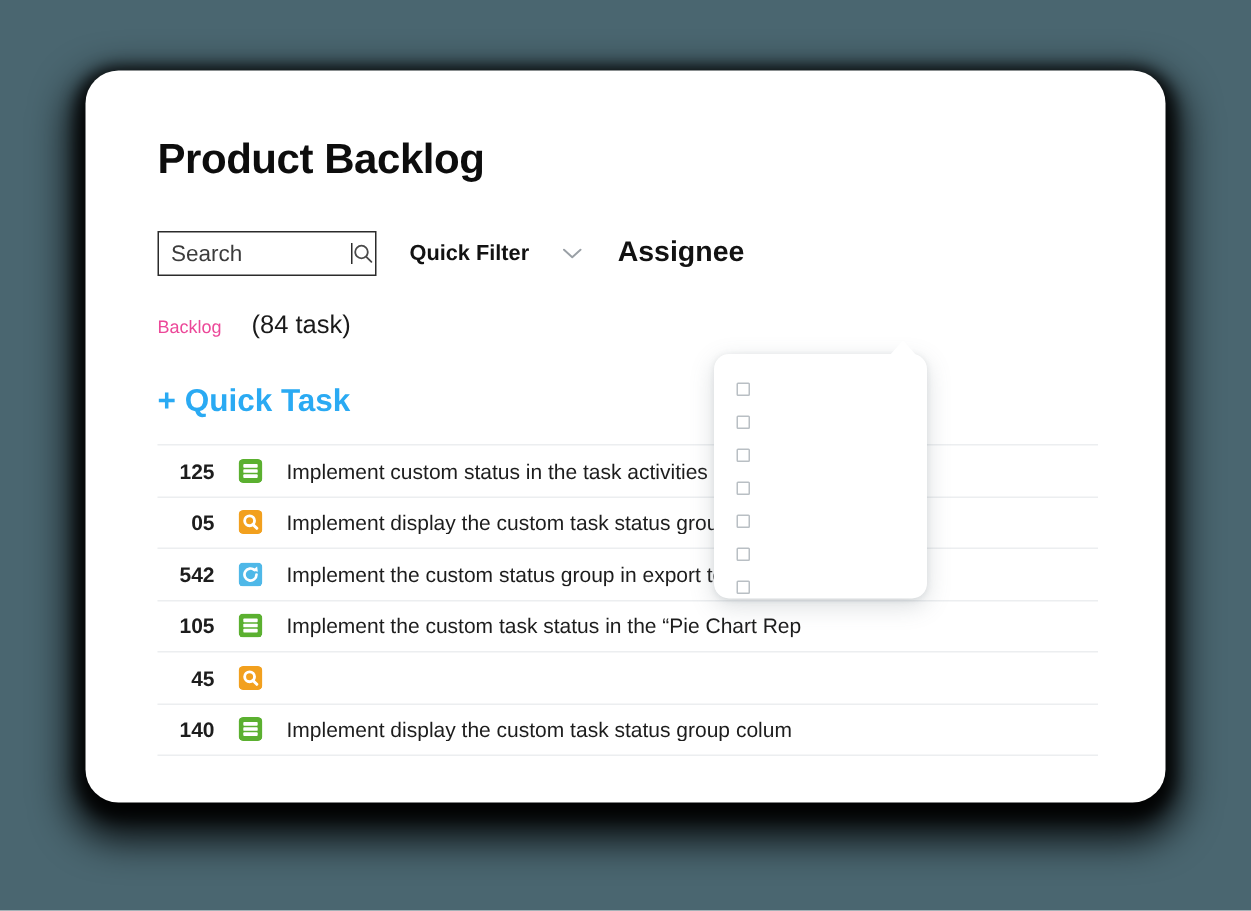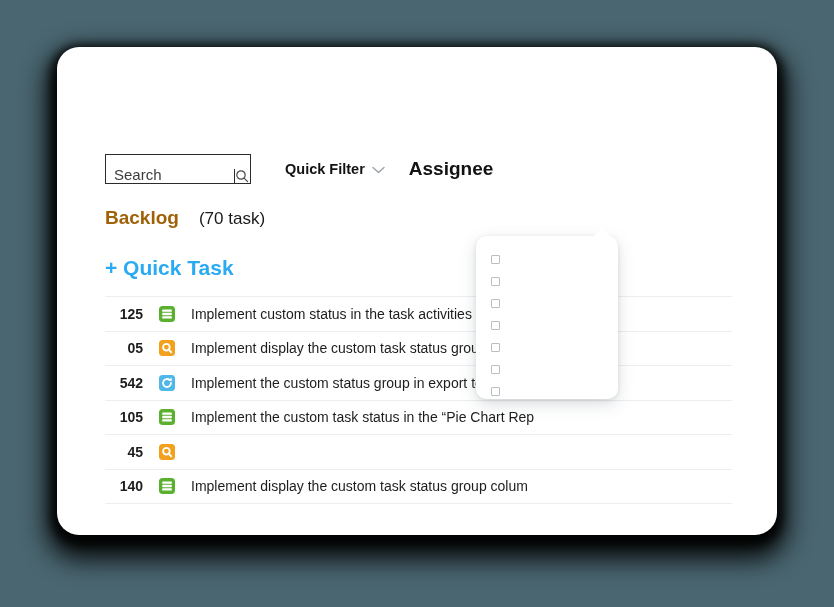--- a/index.html
+++ b/index.html
@@ -49,21 +49,21 @@
     position: absolute;
     left: 48px;
     top: 107px;
     display: flex;
     align-items: center;
     height: 30px;
   }
 
   #search-box {
     display: flex;
-    align-items: flex-end;
+    align-items: center;
     width: 146px;
     height: 30px;
     border: 1px solid #2b2b2b;
     background: #fff;
   }
 
   #search-input {
     flex: 1 1 auto;
     border: none;
     outline: none;
@@ -82,22 +82,22 @@
     display: flex;
     align-items: center;
     justify-content: center;
     background: #fff;
     cursor: pointer;
   }
 
   #quick-filter-control {
     display: flex;
     align-items: center;
-    gap: 7px;
-    margin-left: 34px;
+    gap: 22px;
+    margin-left: 22px;
     cursor: pointer;
   }
   #quick-filter-label {
     font-size: 14.5px;
     font-weight: bold;
     color: #121212;
     white-space: nowrap;
   }
 
   #assignee-control {
@@ -111,23 +111,23 @@
 
   
   #section-heading {
     position: absolute;
     left: 48px;
     top: 160px;
     display: flex;
     align-items: baseline;
   }
   #backlog-label {
-    font-size: 19px;
-    font-weight: bold;
-    color: #a16207;
+    font-size: 12px;
+    font-weight: normal;
+    color: #ec4899;
   }
   #backlog-count {
     margin-left: 20px;
     font-size: 17px;
     color: #1a1a1a;
   }
 
   
   #quick-task-link {
     position: absolute;
@@ -239,20 +239,21 @@
     font-size: 12px;
     color: #2b2b2b;
     white-space: nowrap;
   }
 </style>
 </head>
 <body style="background: rgb(74, 102, 112);">
 
 <div id="app-card">
 
+  <div id="page-title">Product Backlog</div>
 
   <div id="toolbar">
 
     <div id="search-box">
       <input id="search-input" type="text" placeholder="Search" value="Search" style="">
       <div id="search-icon-button">
         <svg width="14" height="14" viewBox="0 0 14 14" aria-hidden="true">
           <circle cx="6" cy="6" r="4.2" fill="none" stroke="#4a4a4a" stroke-width="1.2"></circle>
           <line x1="9.2" y1="9.2" x2="12.6" y2="12.6" stroke="#4a4a4a" stroke-width="1.2" stroke-linecap="round"></line>
         </svg>
@@ -267,21 +268,21 @@
         </svg>
       </span>
     </div>
 
     <div id="assignee-control">Assignee</div>
 
   </div>
 
   <div id="section-heading">
     <span id="backlog-label">Backlog</span>
-    <span id="backlog-count">(70 task)</span>
+    <span id="backlog-count">(84 task)</span>
   </div>
 
   <div id="quick-task-link">+ Quick Task</div>
 
   <div id="task-list">
       <div class="task-row">
         <div class="task-id">125</div>
         <div class="task-type-icon">
           <svg width="16" height="16" viewBox="0 0 16 16">
             <rect x="0" y="0" width="16" height="16" rx="3" fill="#5bb030"></rect>

